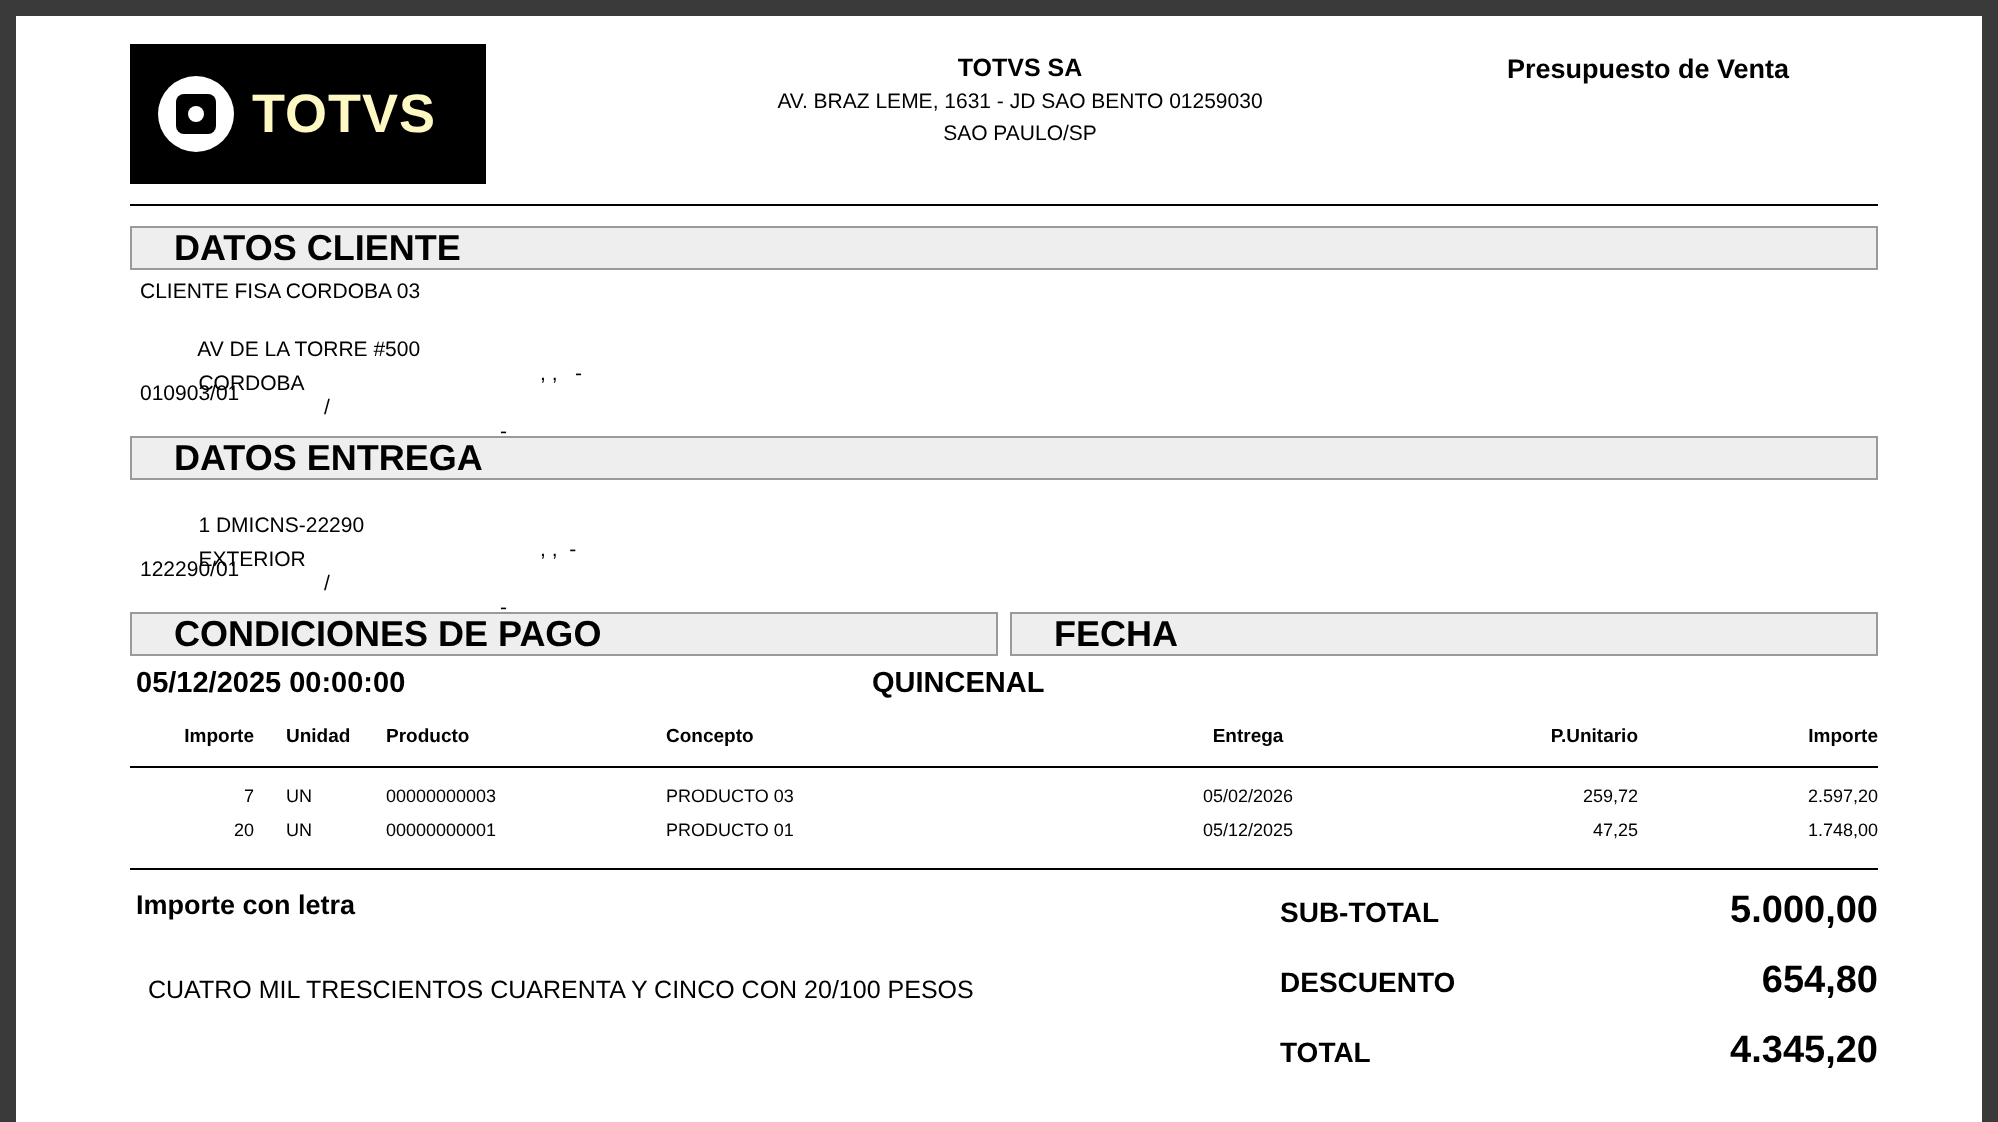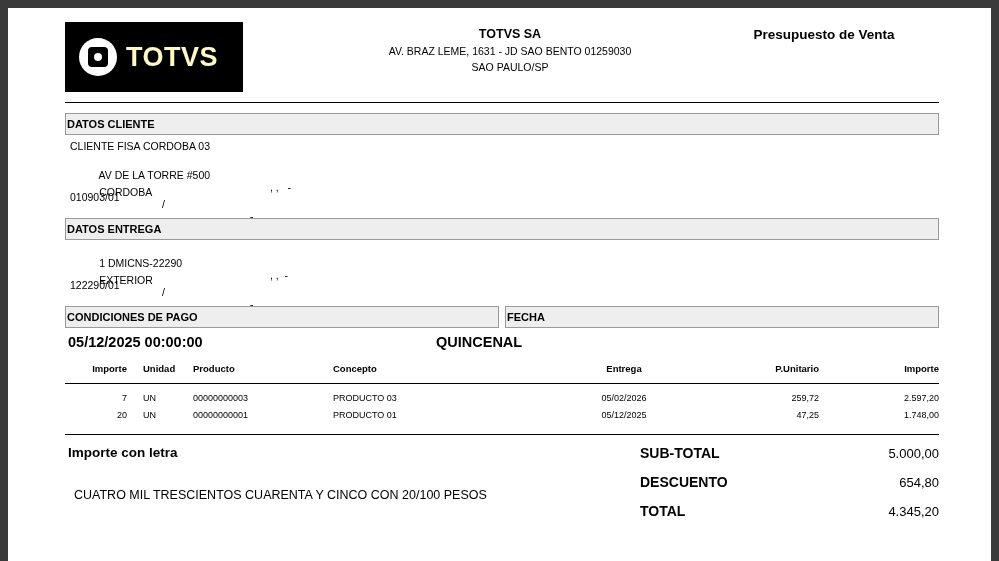--- a/index.html
+++ b/index.html
@@ -120,22 +120,22 @@
     border-top: 1px solid #000000;
     margin-top: 2px;
   }
 
   
   .band {
     border: 1px solid #9a9a9a;
     background: #eeeeee;
     height: 22px;
     line-height: 20px;
-    padding-left: 1px;
-    font-size: 11px;
+    padding-left: 21px;
+    font-size: 18px;
     font-weight: bold;
     margin-top: 10px;
   }
   .block {
     padding: 5px 0 0 5px;
   }
   .block .line {
     font-size: 10.5px;
     height: 17px;
     position: relative;
@@ -223,22 +223,22 @@
     display: flex;
     justify-content: space-between;
     align-items: baseline;
     margin-bottom: 13px;
   }
   .tot-row .lbl {
     font-size: 14px;
     font-weight: bold;
   }
   .tot-row .amt {
-    font-size: 13px;
-    font-weight: normal;
+    font-size: 19px;
+    font-weight: bold;
   }
 </style>
 </head>
 <body>
 
 <div id="page">
   <div class="sheet">
     <div class="inner">
 
       <div class="hdr">

